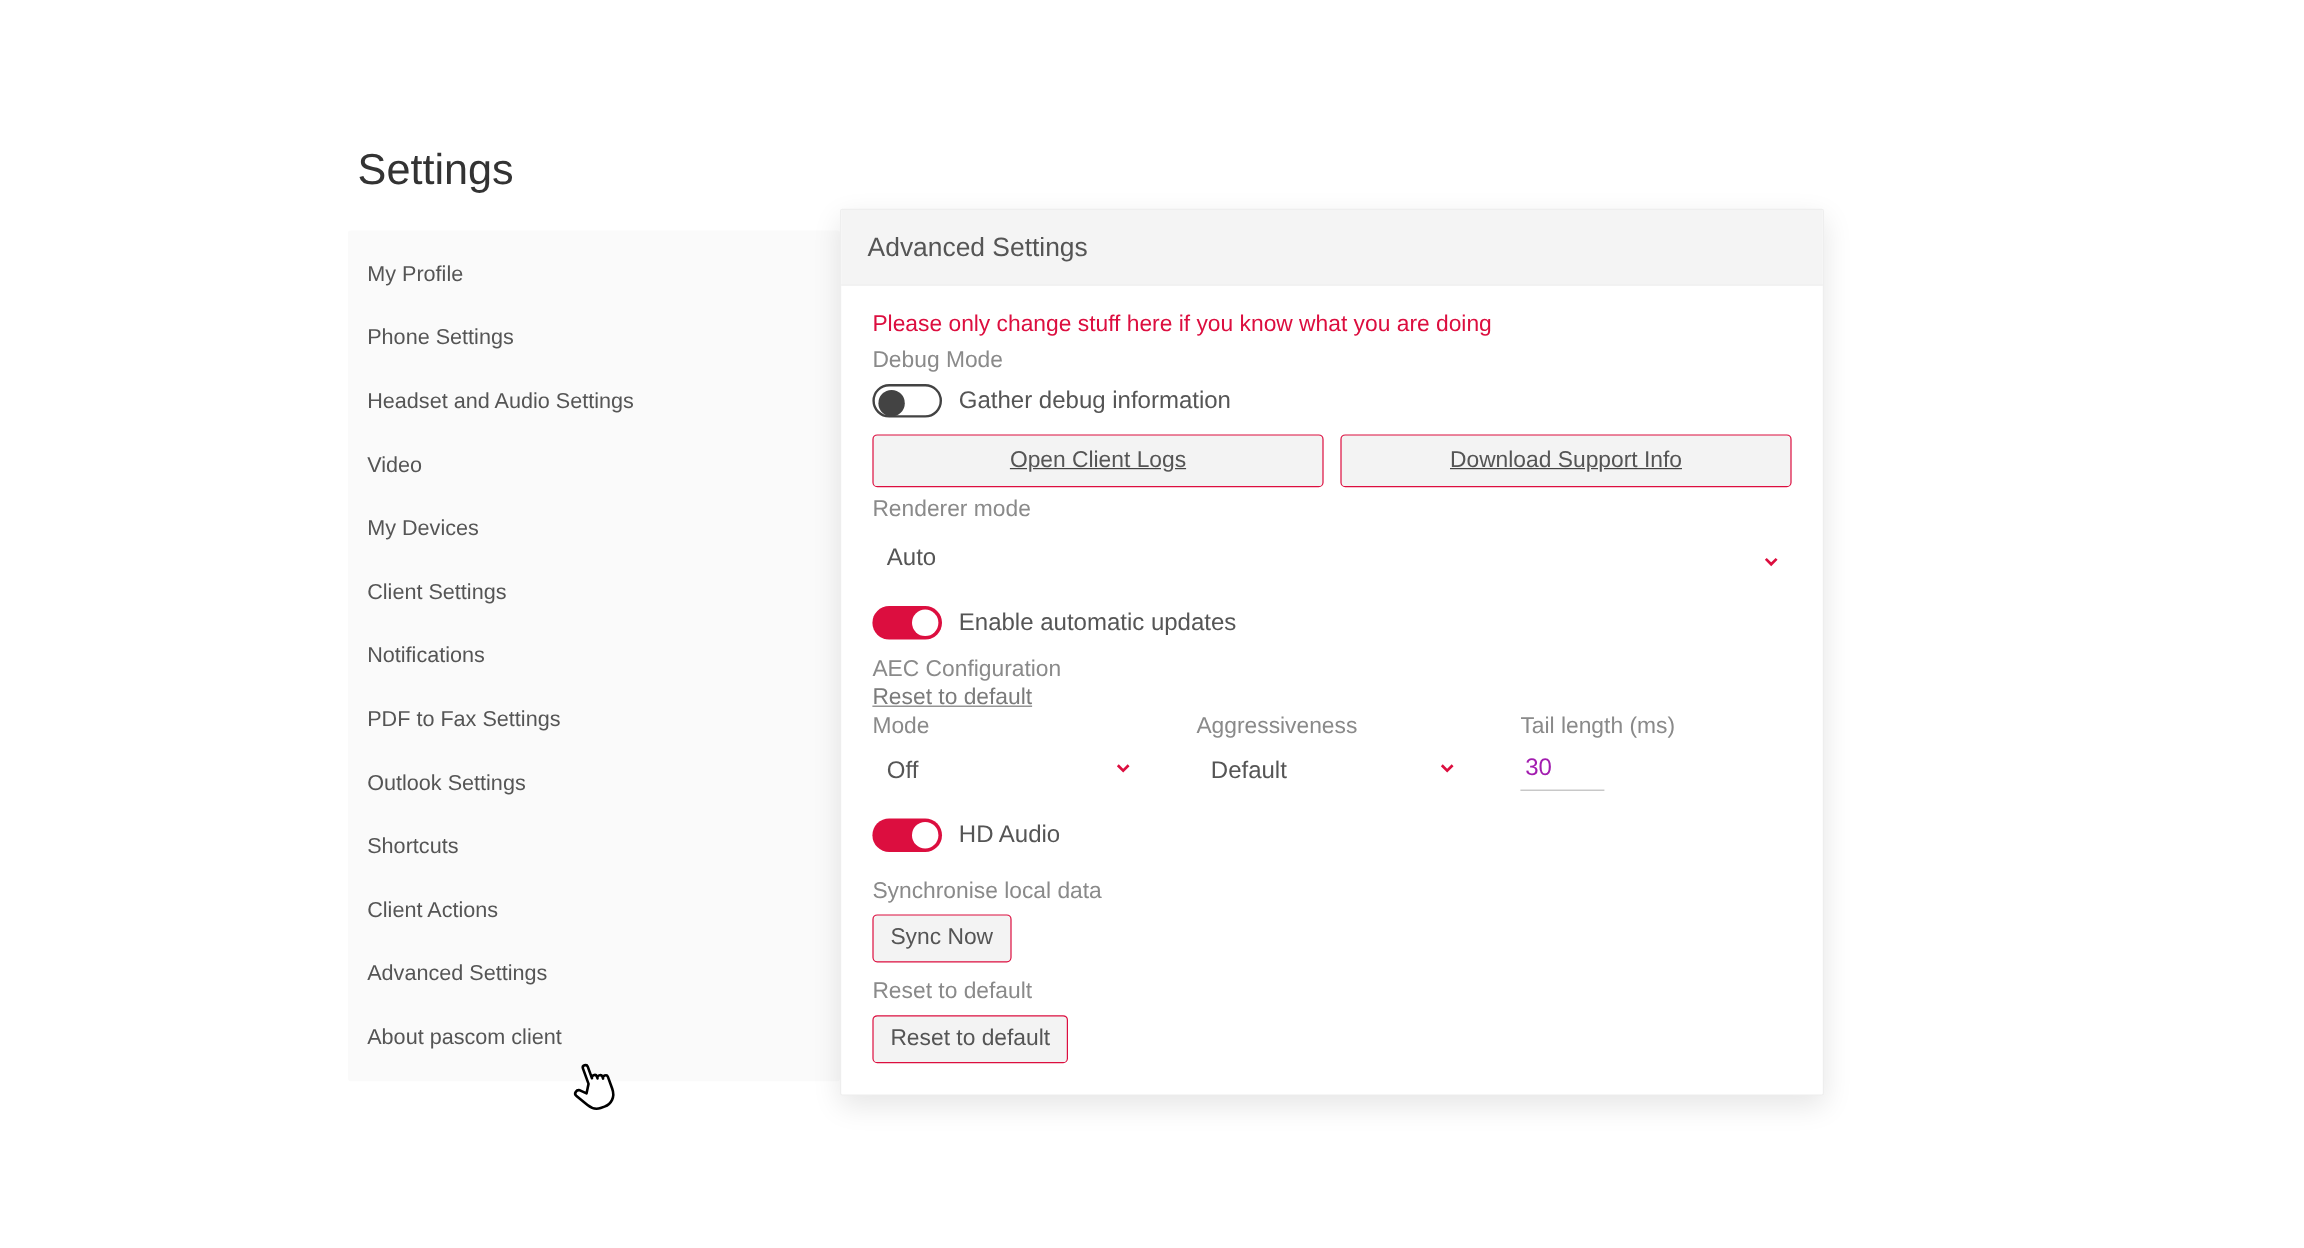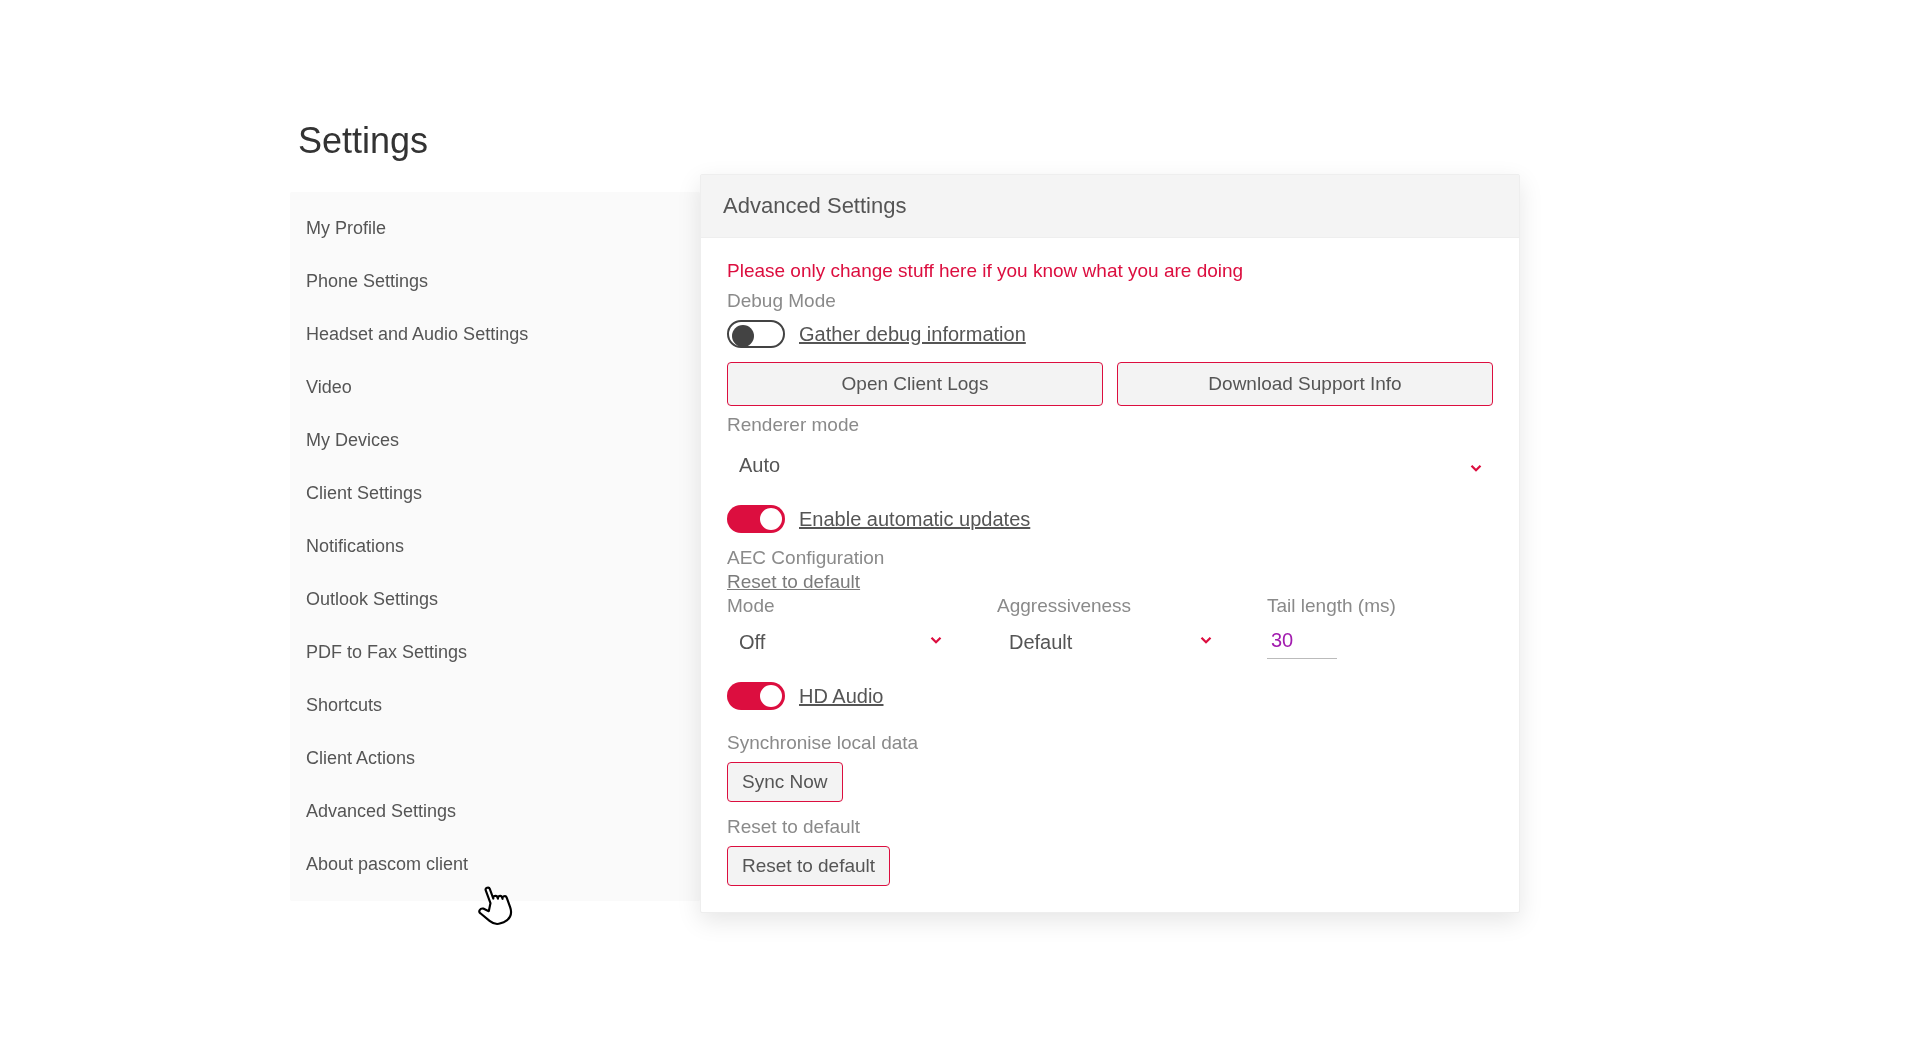--- a/index.html
+++ b/index.html
@@ -75,22 +75,22 @@
   }
   .row { display: flex; align-items: center; gap: 14px; }
   .toggle {
     width: 58px; height: 28px; border-radius: 14px; position: relative; cursor: pointer; flex: 0 0 auto;
   }
   .toggle .knob { width: 22px; height: 22px; border-radius: 50%; position: absolute; top: 3px; }
   .toggle-off { border: 2px solid #434343; background: #fff; }
   .toggle-off .knob { left: 3px; background: #434343; }
   .toggle-on { background: #dc0e3f; }
   .toggle-on .knob { right: 3px; background: #fff; }
-  .toggle-label { font-size: 20px; color: #555; text-decoration: underline; }
-  .btn-row { display: flex; gap: 14px; margin: 14px 0 8px 0; }
+  .toggle-label { font-size: 20px; color: #555; }
+  .btn-row { display: flex; gap: 14px; margin: 14px 0 8px 0; text-decoration: underline; }
   .btn {
     flex: 1 1 0;
     border: 1.5px solid #dc0e3f;
     background: #f3f3f3;
     color: #555;
     font-size: 19px;
     padding: 10px 0;
     border-radius: 4px;
     text-align: center;
     cursor: pointer;
@@ -143,22 +143,22 @@
   <div class="layout">
 
     <div class="sidebar">
       <div class="sidebar-item"><span>My Profile</span></div>
       <div class="sidebar-item"><span>Phone Settings</span></div>
       <div class="sidebar-item"><span>Headset and Audio Settings</span></div>
       <div class="sidebar-item"><span>Video</span></div>
       <div class="sidebar-item"><span>My Devices</span></div>
       <div class="sidebar-item"><span>Client Settings</span></div>
       <div class="sidebar-item"><span>Notifications</span></div>
+      <div class="sidebar-item"><span>PDF to Fax Settings</span></div>
       <div class="sidebar-item"><span>Outlook Settings</span></div>
-      <div class="sidebar-item"><span>PDF to Fax Settings</span></div>
       <div class="sidebar-item"><span>Shortcuts</span></div>
       <div class="sidebar-item"><span>Client Actions</span></div>
       <div class="sidebar-item"><span>Advanced Settings</span></div>
       <div class="sidebar-item"><span>About pascom client</span></div>
     </div>
 
     <div class="panel">
       <div class="panel-header">Advanced Settings</div>
       <div class="panel-body">
         <div class="warning">Please only change stuff here if you know what you are doing</div>

